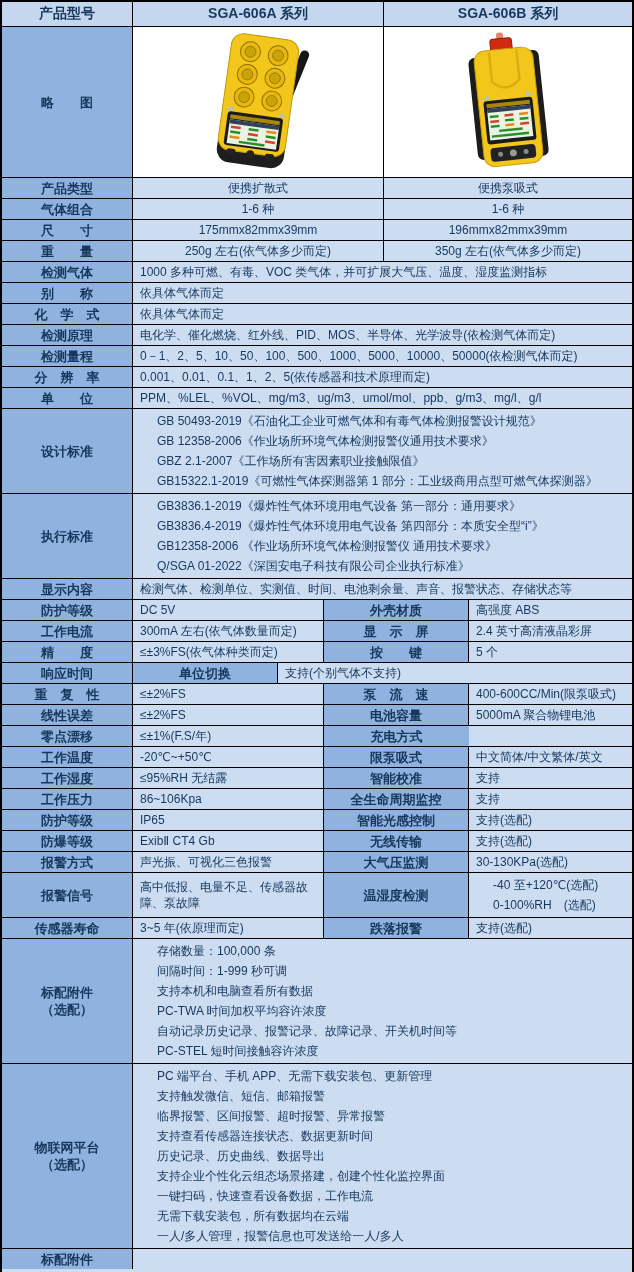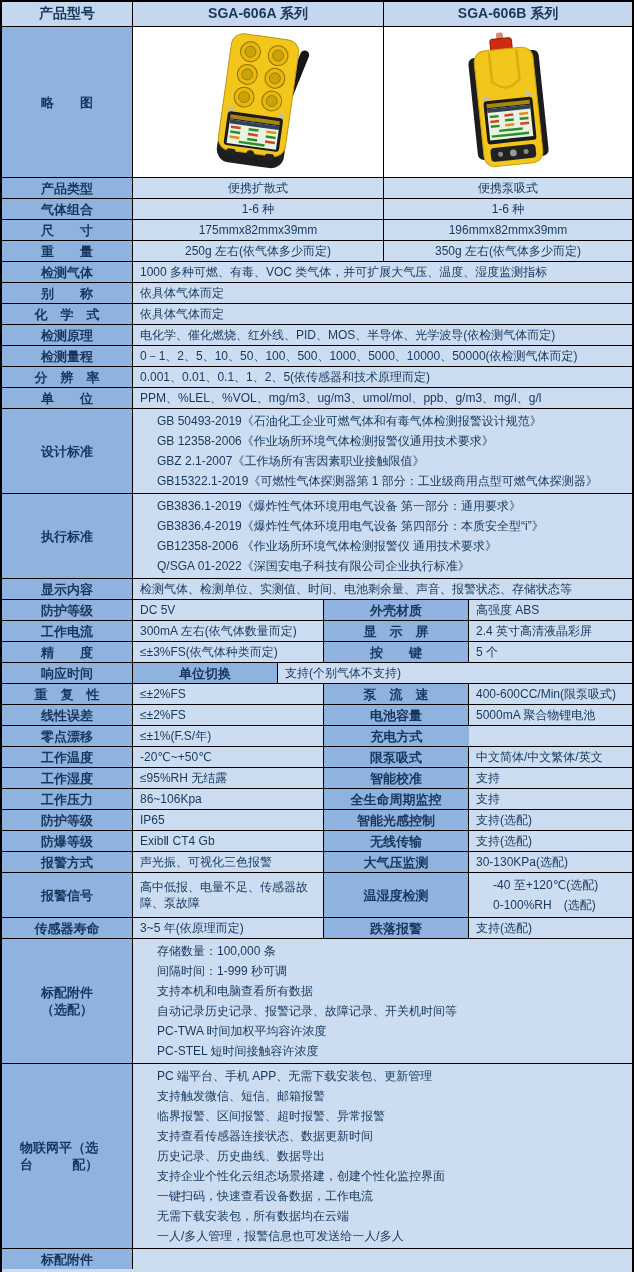--- a/index.html
+++ b/index.html
@@ -364,27 +364,27 @@
       </div>
       <div class="row">
         <div class="cell label w-label" style="flex-direction: column;">
           <div class="line">标配附件</div>
           <div class="line">（选配）</div>
         </div>
         <div class="cell value w-span multiline">
           <div class="line">存储数量：100,000 条</div>
           <div class="line">间隔时间：1-999 秒可调</div>
           <div class="line">支持本机和电脑查看所有数据</div>
+          <div class="line">PC-TWA 时间加权平均容许浓度</div>
           <div class="line">自动记录历史记录、报警记录、故障记录、开关机时间等</div>
-          <div class="line">PC-TWA 时间加权平均容许浓度</div>
           <div class="line">PC-STEL 短时间接触容许浓度</div>
         </div>
       </div>
       <div class="row">
-        <div class="cell label w-label" style="flex-direction: row;">
+        <div class="cell label w-label" style="flex-direction: column;">
           <div class="line">物联网平台</div>
           <div class="line">（选配）</div>
         </div>
         <div class="cell value w-span multiline">
           <div class="line">PC 端平台、手机 APP、无需下载安装包、更新管理</div>
           <div class="line">支持触发微信、短信、邮箱报警</div>
           <div class="line">临界报警、区间报警、超时报警、异常报警</div>
           <div class="line">支持查看传感器连接状态、数据更新时间</div>
           <div class="line">历史记录、历史曲线、数据导出</div>
           <div class="line">支持企业个性化云组态场景搭建，创建个性化监控界面</div>

